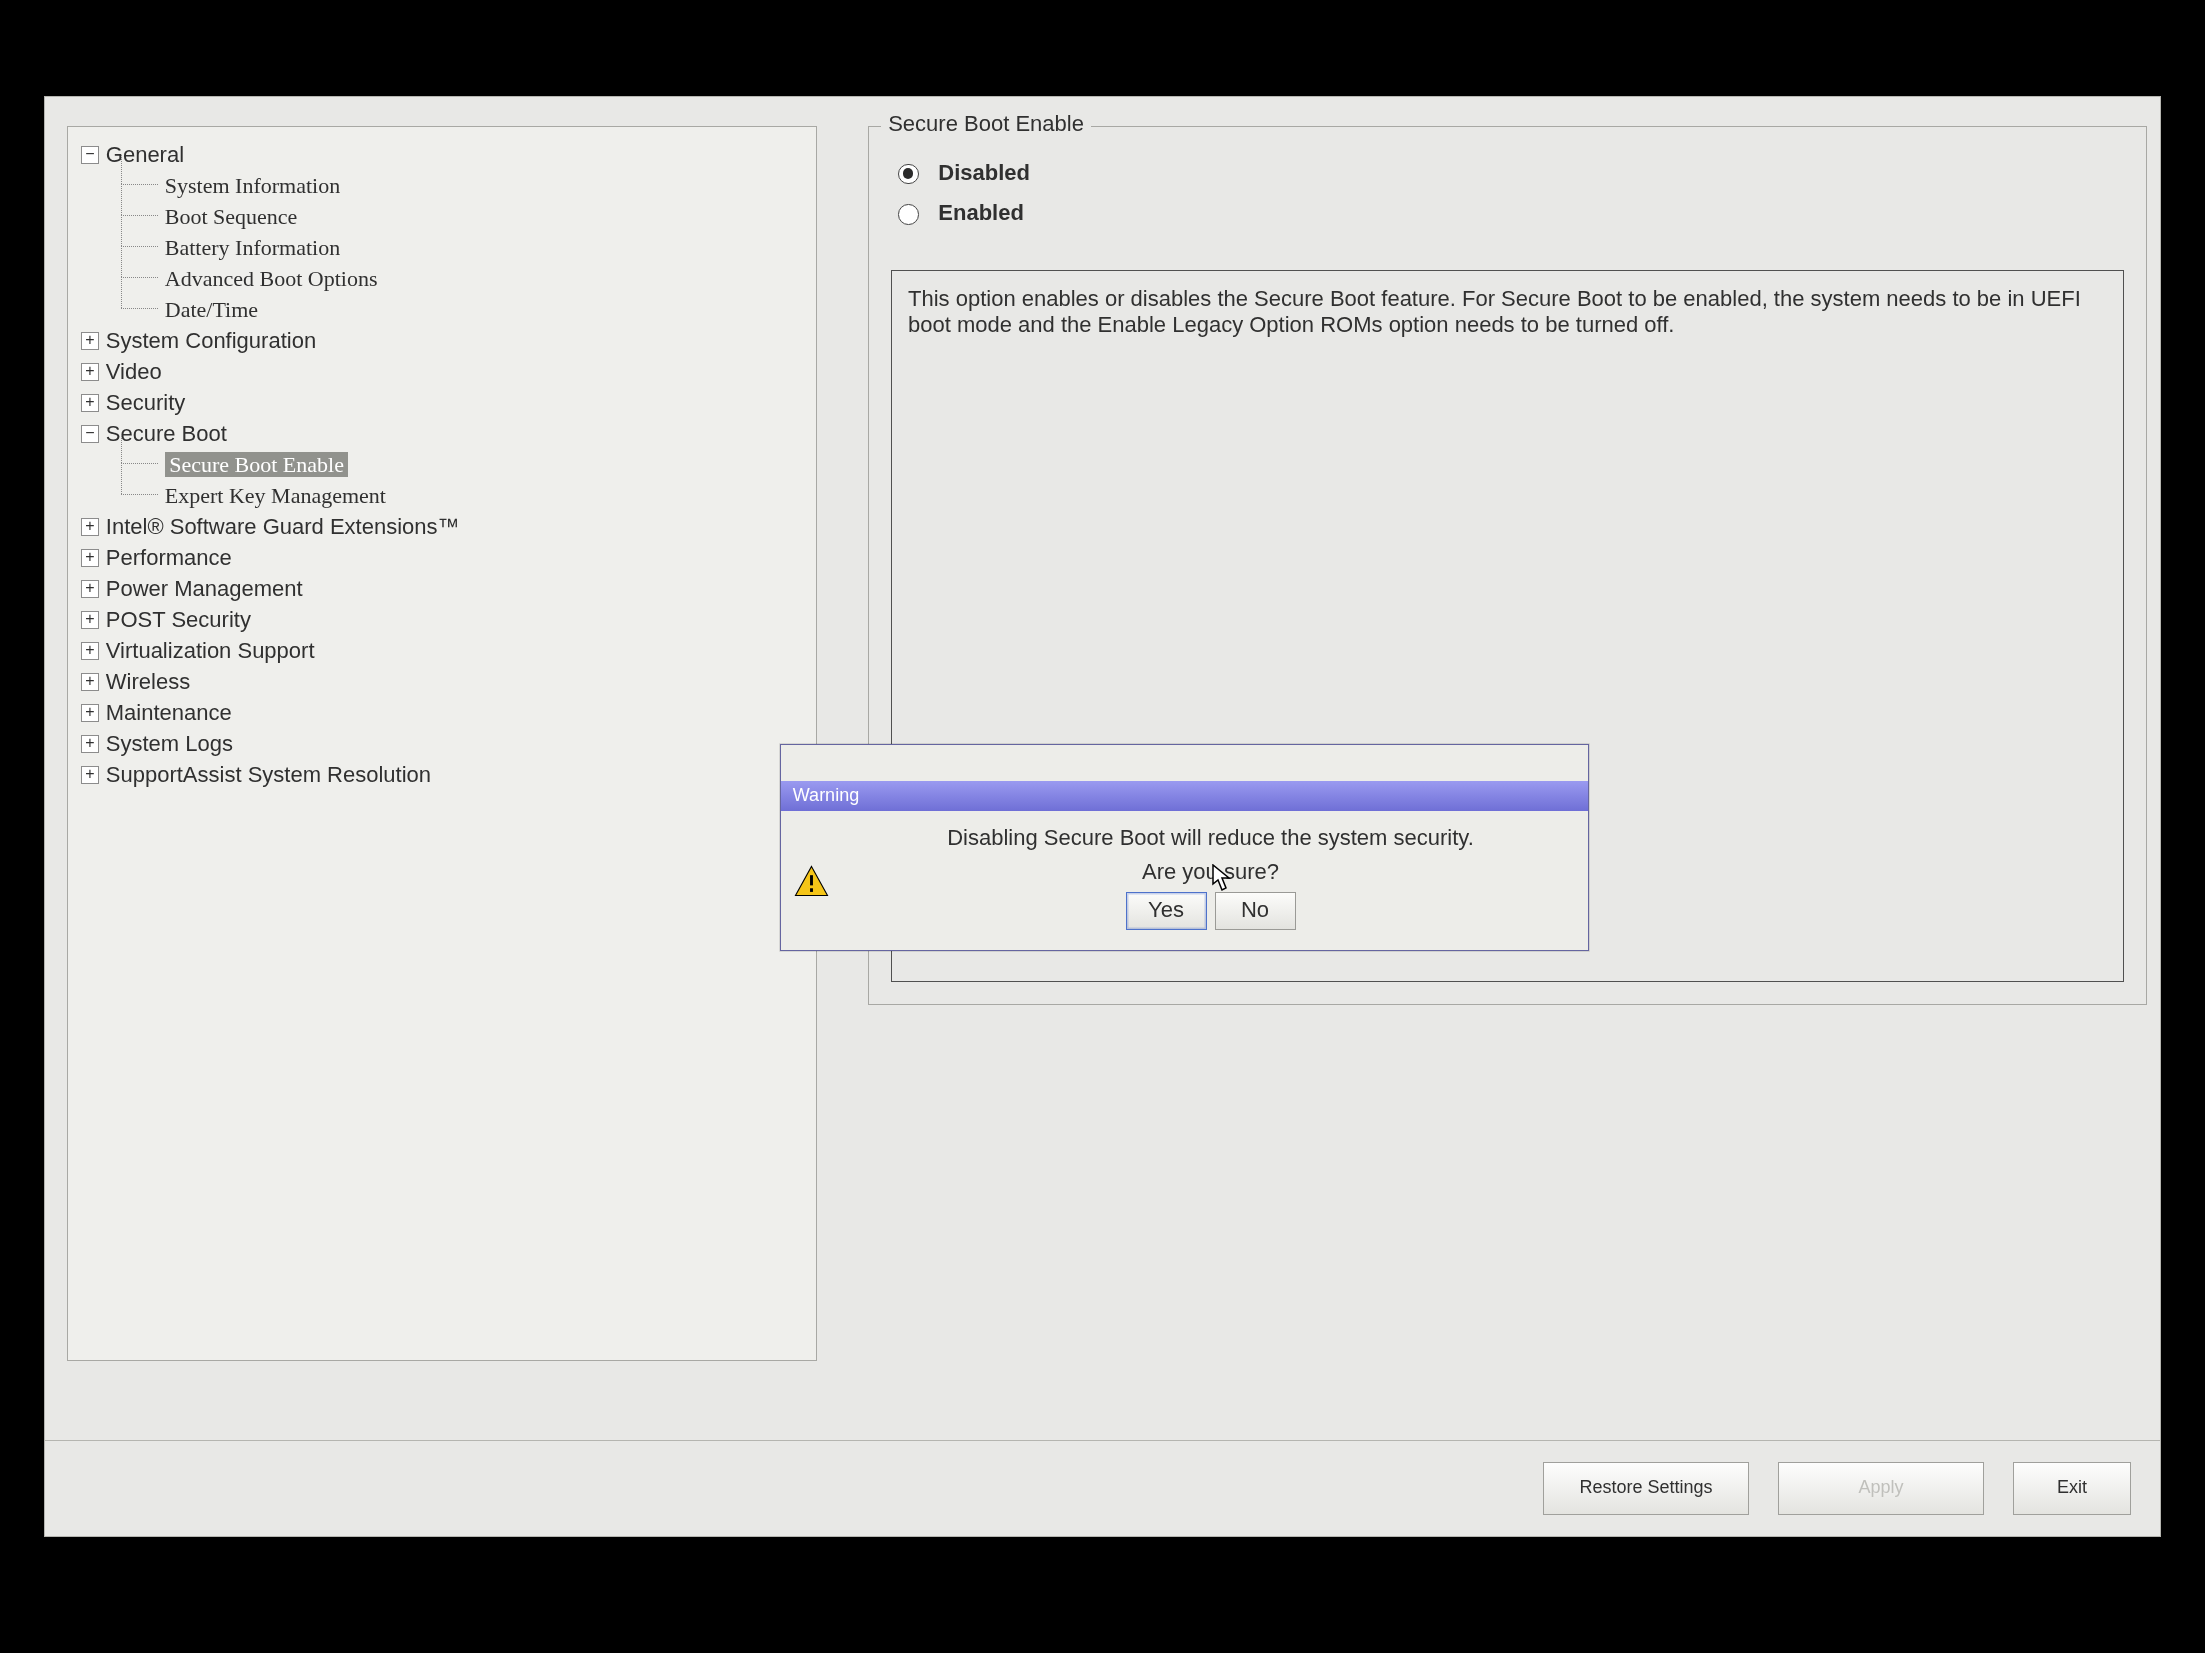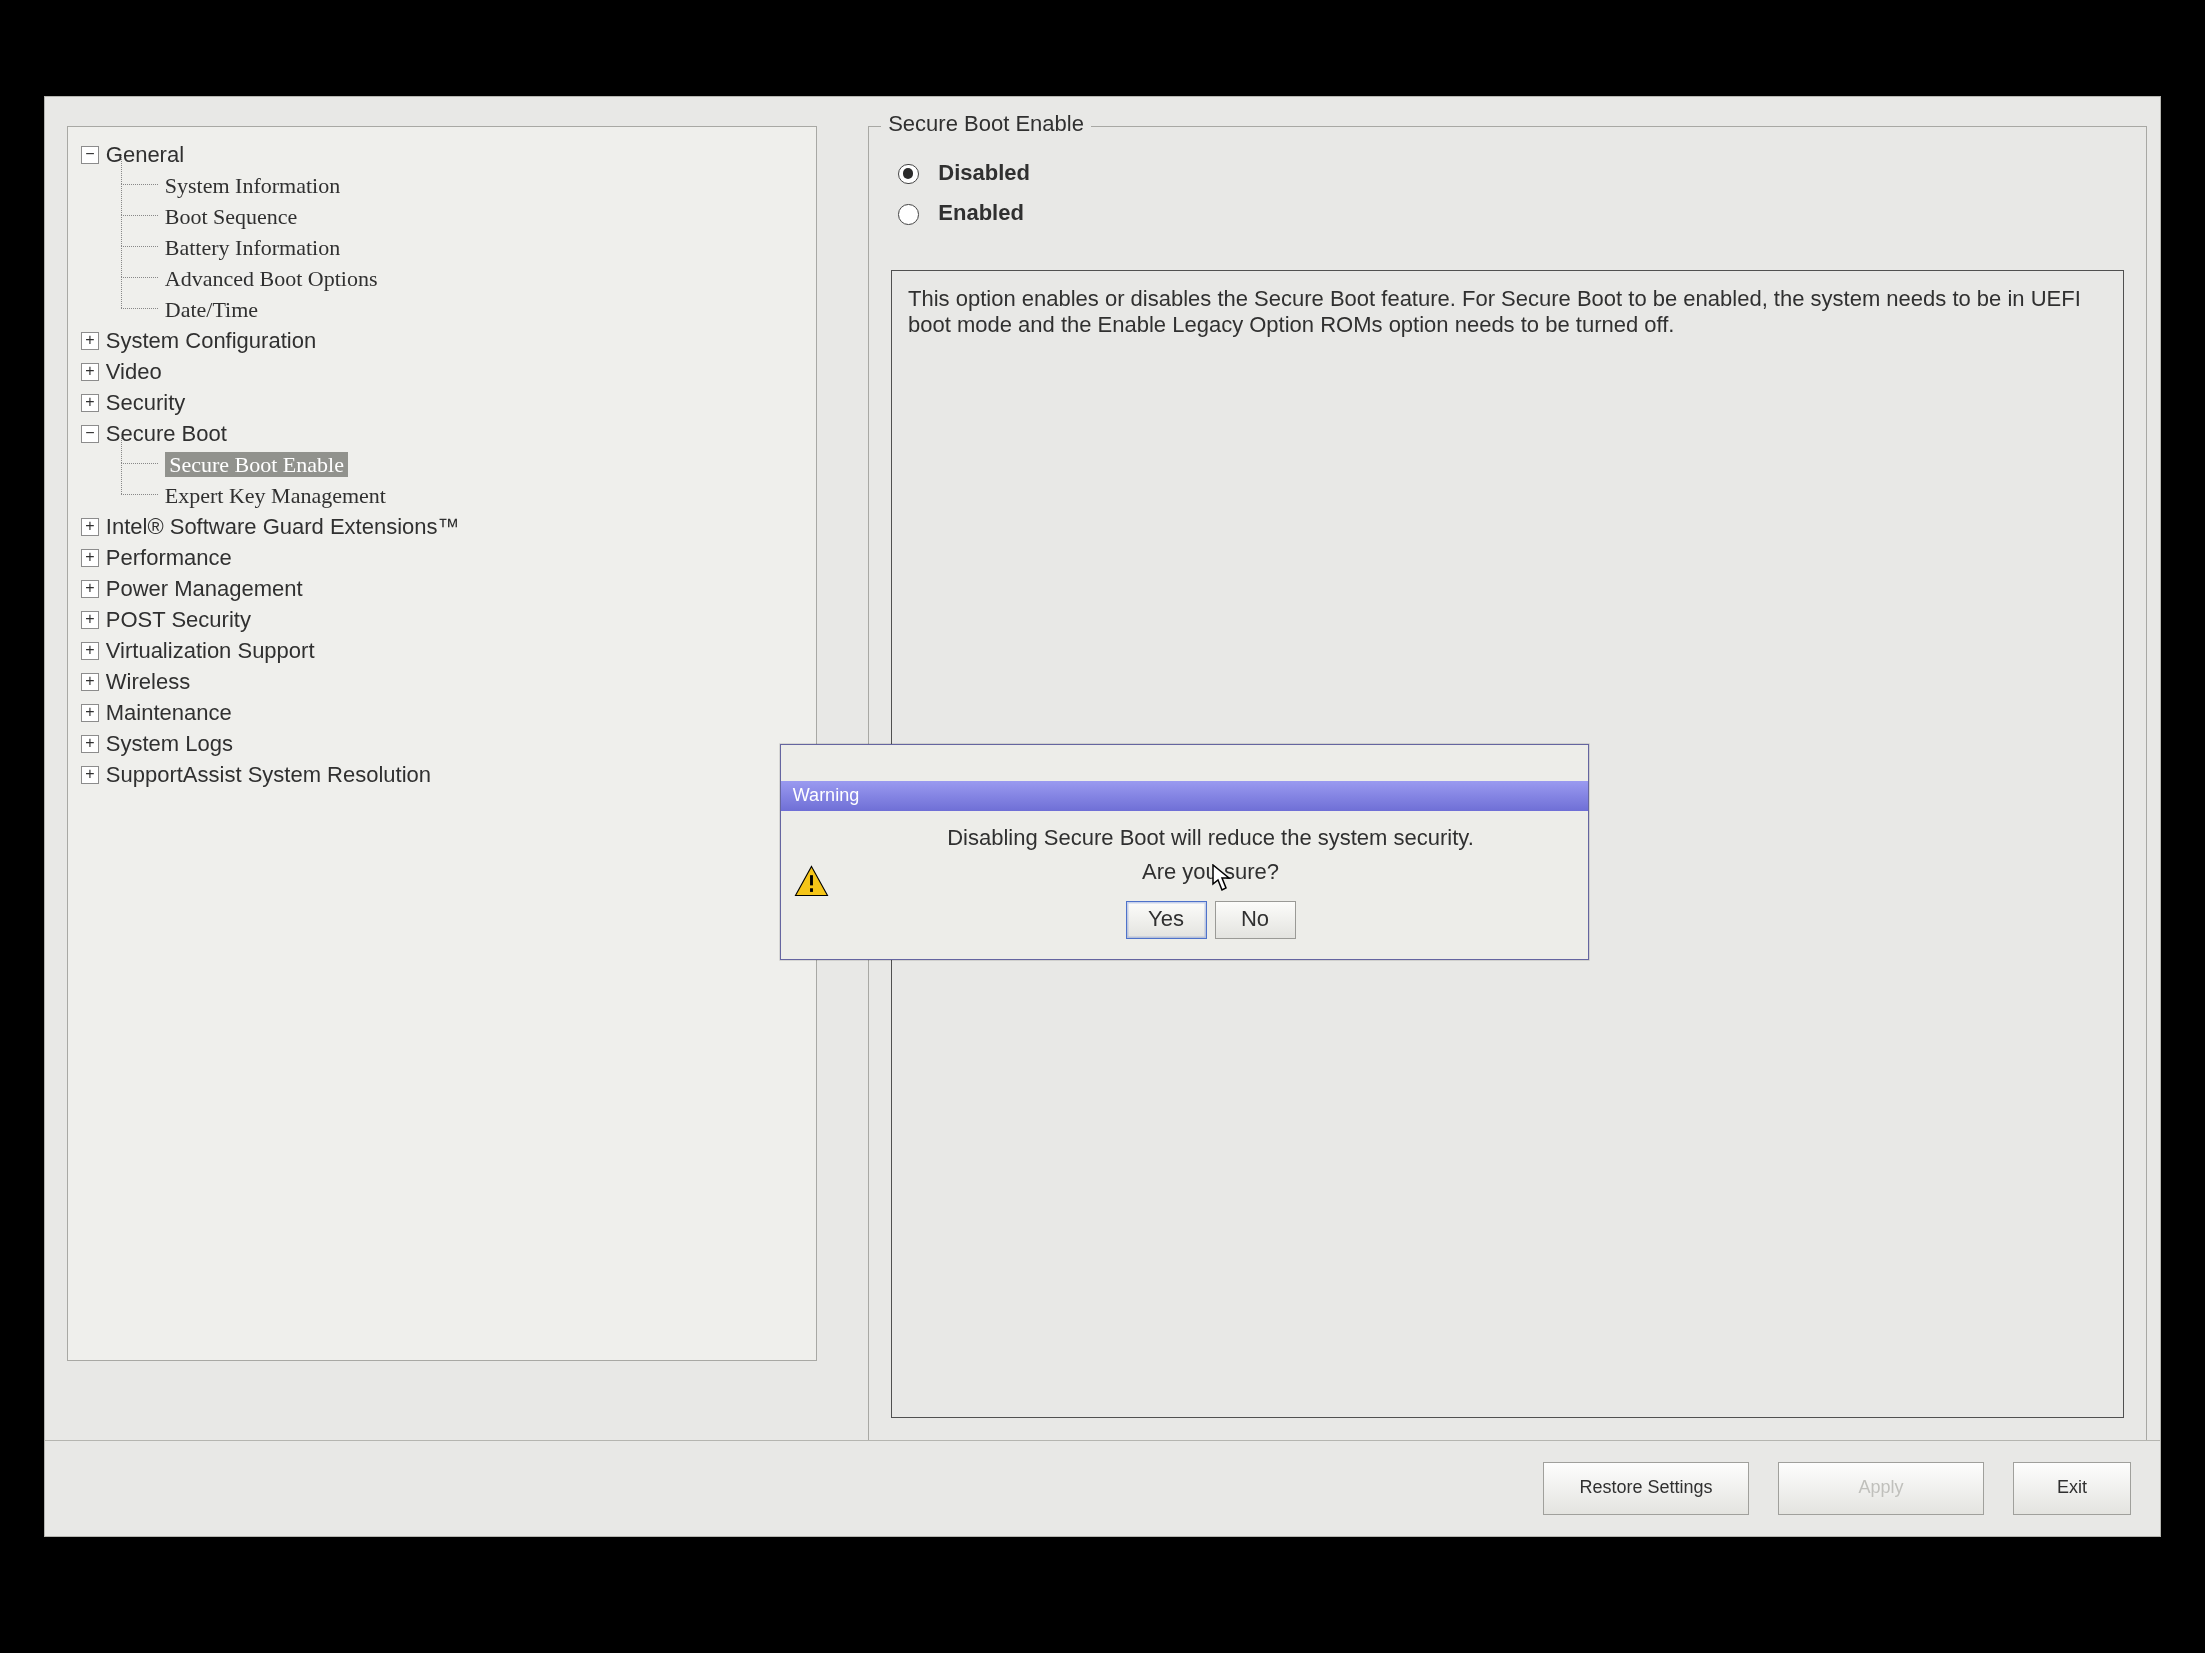--- a/index.html
+++ b/index.html
@@ -58,21 +58,21 @@
     display:inline-block; width:20.6px; height:20.6px; border:1.5px solid #444;
     border-radius:50%; vertical-align:middle; margin-right:13.2px;
     background:#fff; position:relative;
   }
   .radio.checked::after {
     content:""; position:absolute; left:3.7px; top:3.7px; width:10.3px; height:10.3px;
     background:#2b2b2b; border-radius:50%;
   }
   .desc-box {
     border:1.5px solid #505050; margin-top:44px; padding:14.7px 16px;
-    height:1148px;
+    height:712px;
     background:#e8e8e6;
   }
   .footer {
     position:absolute; left:0; bottom:0; width:100%; height:96px;
     border-top:1.5px solid #b5b5b0;
     display:flex; justify-content:flex-end; align-items:center;
     padding-right:29px; gap:29px;
   }
   .btn {
     min-width:206px; height:53px;
@@ -89,21 +89,21 @@
   }
   .dlg-title {
     background:linear-gradient(#9a9af0,#6f6fd6);
     color:#fff; padding:4.4px 11.8px; font-size:18px;margin-top:36px;
   }
   .dlg-body { position:relative; padding:14.7px 22px 20.6px 74px; text-align:center; }
   .warn-icon {
     position:absolute; left:13.2px; top:54px;
   }
   .warn-icon svg { width:35px; height:32px; }
-  .dlg-btns { margin-top:16px; display:flex; justify-content:center; gap:8px; }
+  .dlg-btns { margin-top:7px; display:flex; justify-content:center; gap:8px; }
   .dbtn {
     min-width:81px; height:38px;
     background:linear-gradient(#fcfcfa,#e3e3df);
     border:1.5px solid #9a9a96; line-height:34px;
   }
   .dbtn.def { border:1.5px solid #4e72ca; box-shadow:0 0 0 1.5px rgba(78,114,202,.3) inset; }
   .cursor {
     position:absolute; left:1166px; top:767px; pointer-events:none;
   }
   .cursor svg { width:22px; height:28px; }

